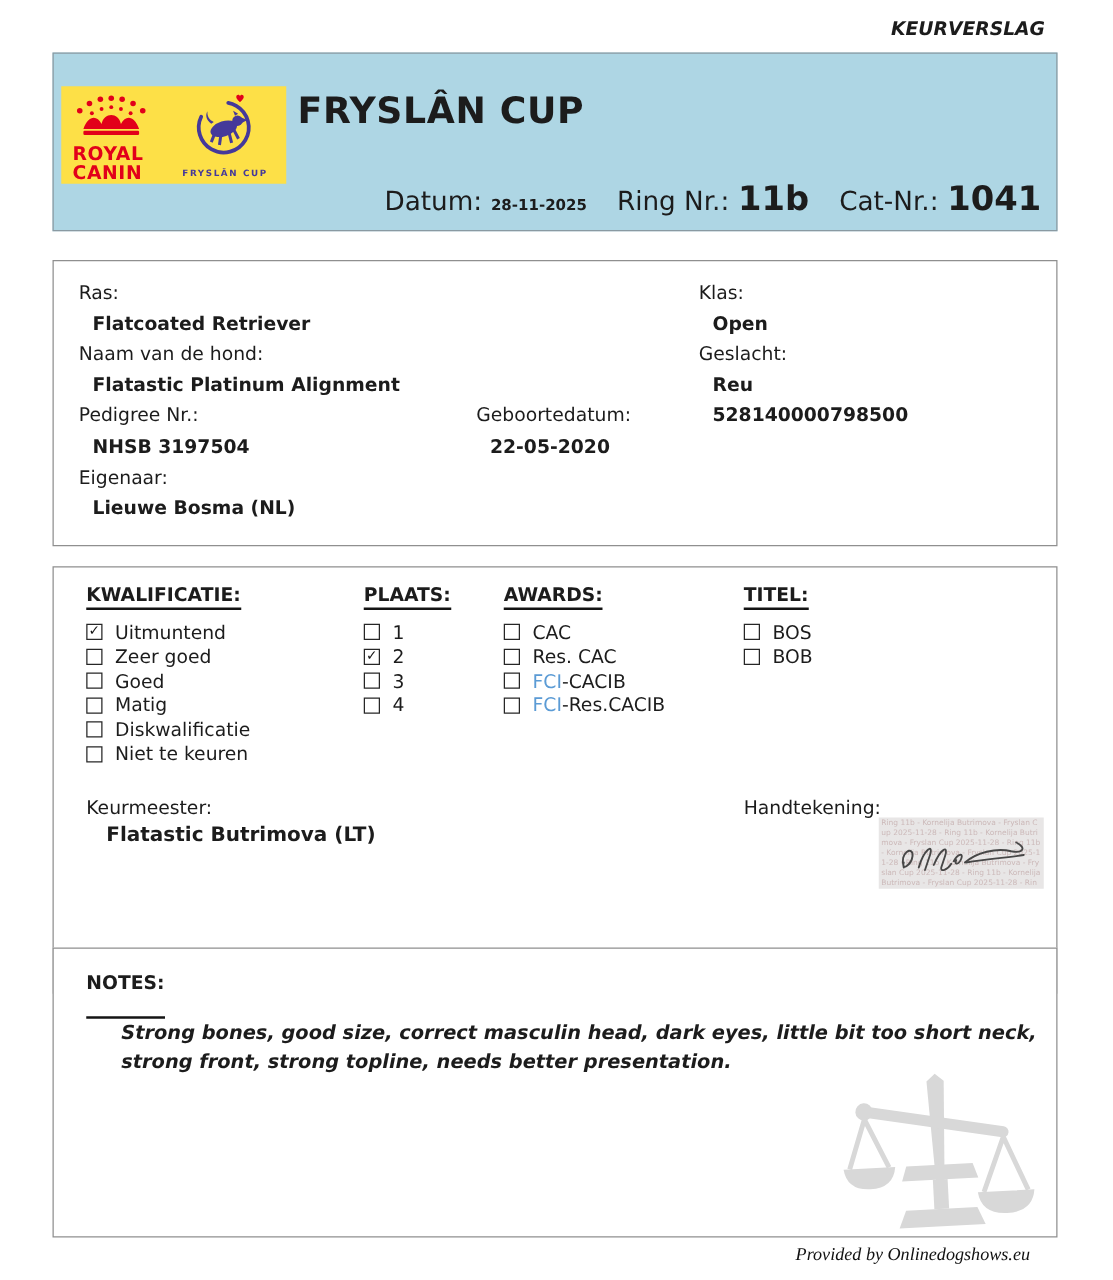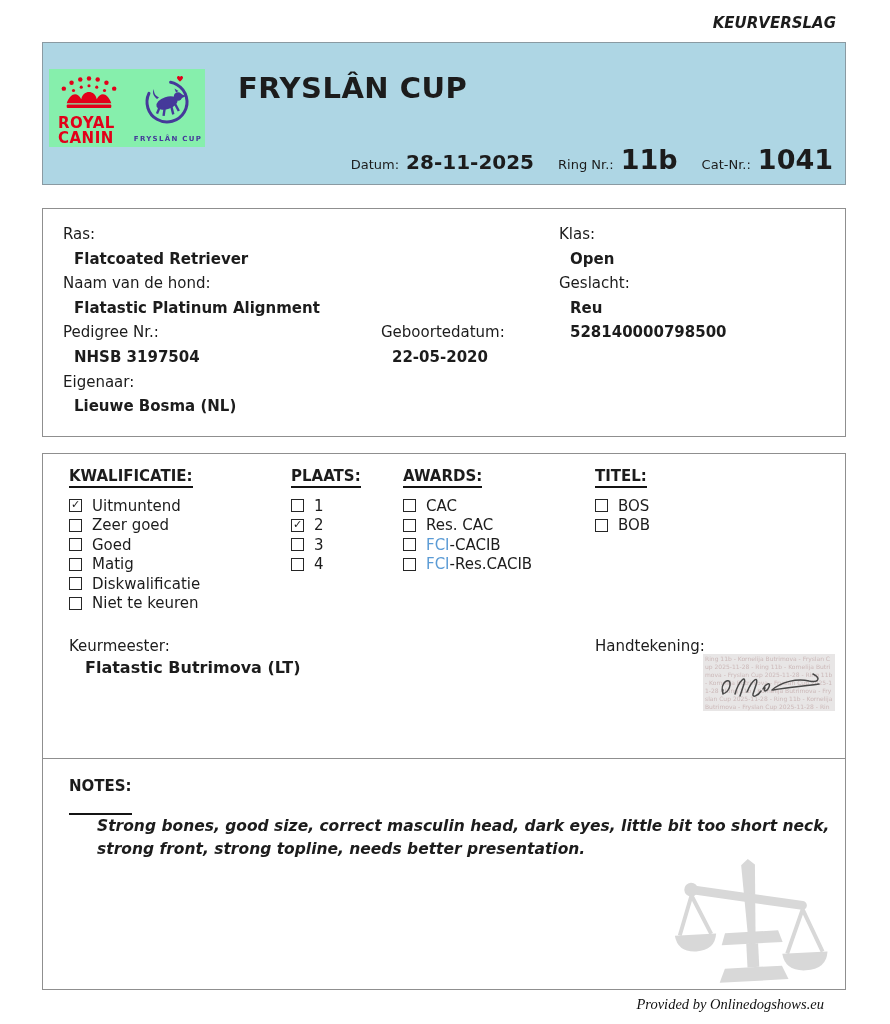--- a/index.html
+++ b/index.html
@@ -13,30 +13,30 @@
   html,body{margin:0;padding:0;background:#fff;}
   .page{position:relative;width:890px;height:1024px;background:#fff;
         font-family:"DejaVu Sans","Liberation Sans",sans-serif;color:var(--ink);overflow:hidden;}
 
   .keurverslag{position:absolute;top:14px;right:54px;font-size:15px;font-weight:bold;font-style:italic;}
 
   .box{position:absolute;left:42px;width:804px;border:1px solid #8f8f8f;background:#fff;box-sizing:border-box;}
 
   
   .header-box{top:42px;height:143px;background:var(--header-bg);border-color:#8a9aa2;}
-  .logo-box{position:absolute;left:6px;top:26px;width:156px;height:78px;background:#86efac;display:flex;}
+  .logo-box{position:absolute;left:6px;top:26px;width:180px;height:78px;background:#fde047;display:flex;}
   .rc-logo{width:82px;padding:7px 0 0 9px;box-sizing:border-box;}
   .rc-text{color:var(--rc-red);font-weight:bold;font-size:15px;line-height:14.5px;letter-spacing:.5px;margin-top:3px;}
   .fc-logo{flex:1;text-align:center;padding-top:4px;position:relative;}
   .fc-text{color:var(--fc-purple);font-weight:bold;font-size:7px;letter-spacing:1.3px;margin-top:0;}
   .title{position:absolute;left:195px;top:28px;margin:0;font-size:29px;font-weight:bold;letter-spacing:.5px;}
   .header-meta{position:absolute;right:12px;bottom:9px;display:flex;align-items:baseline;}
-  .meta-label{font-size:13px;margin-right:7px;}
+  .meta-label{font-size:21px;margin-right:7px;}
   .meta-value{font-weight:bold;margin-right:24px;}
-  .meta-value.datum{font-size:20px;}
+  .meta-value.datum{font-size:12px;}
   .meta-value.big{font-size:27px;}
   .header-meta .meta-value:last-child{margin-right:0;}
 
   
   .info-box{top:208px;height:229px;font-size:15px;}
   .info-col{position:absolute;line-height:24.6px;}
   .col-left{left:20px;top:13px;}
   .col-right{left:516px;top:13px;}
   .col-mid{left:338px;top:111px;}
   .val{font-weight:bold;padding-left:11px;}

